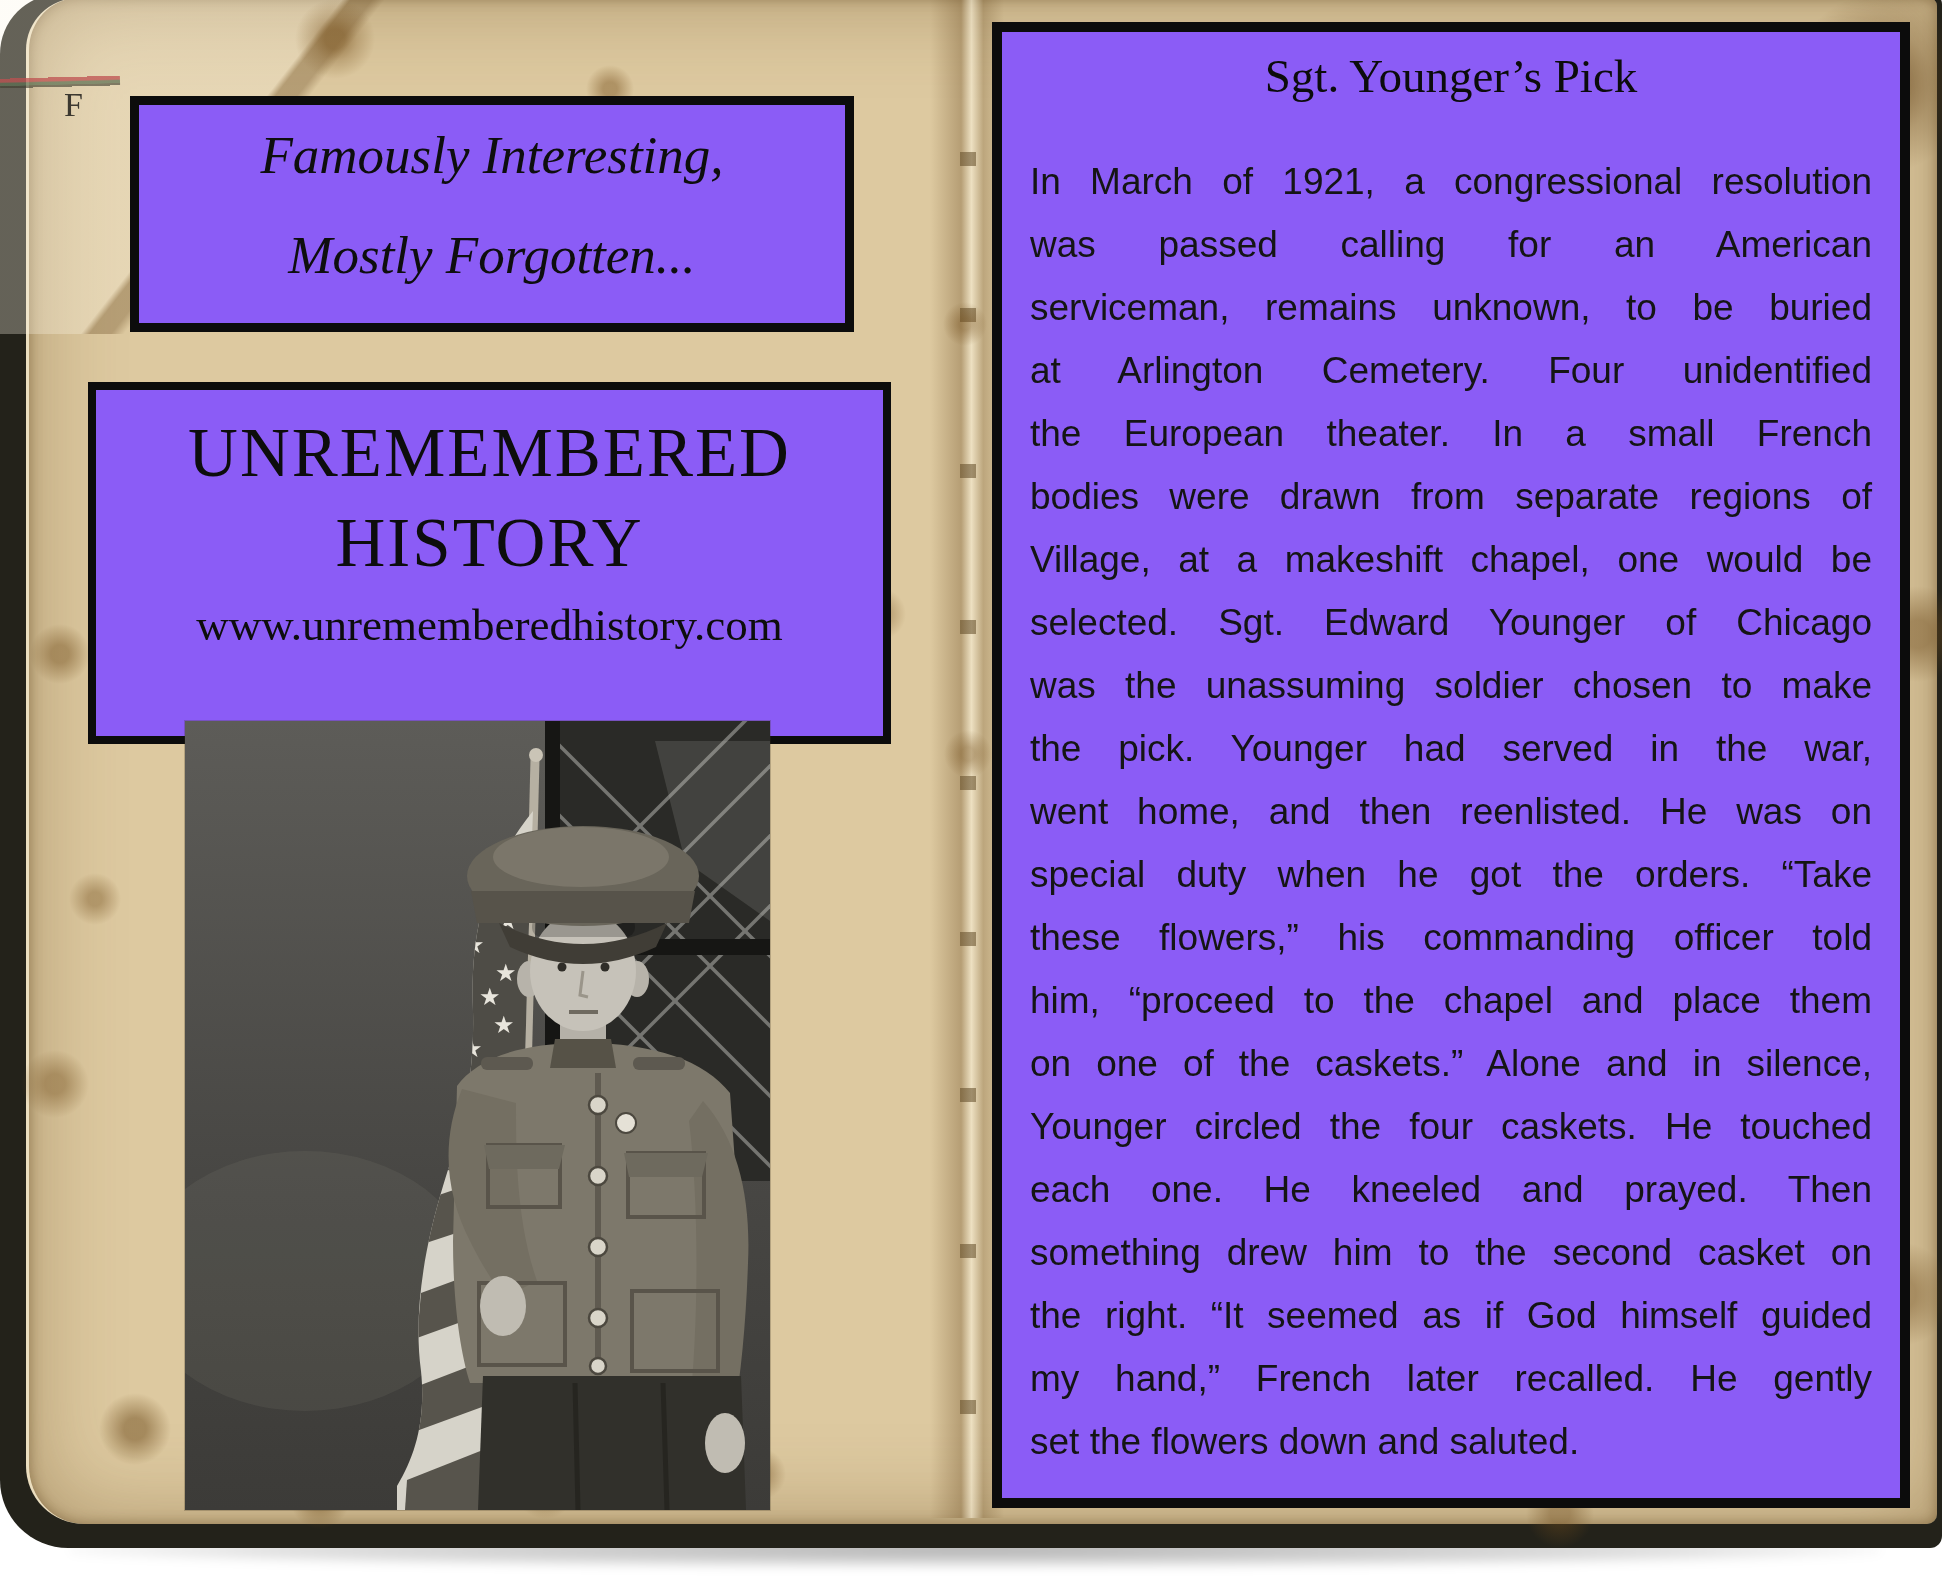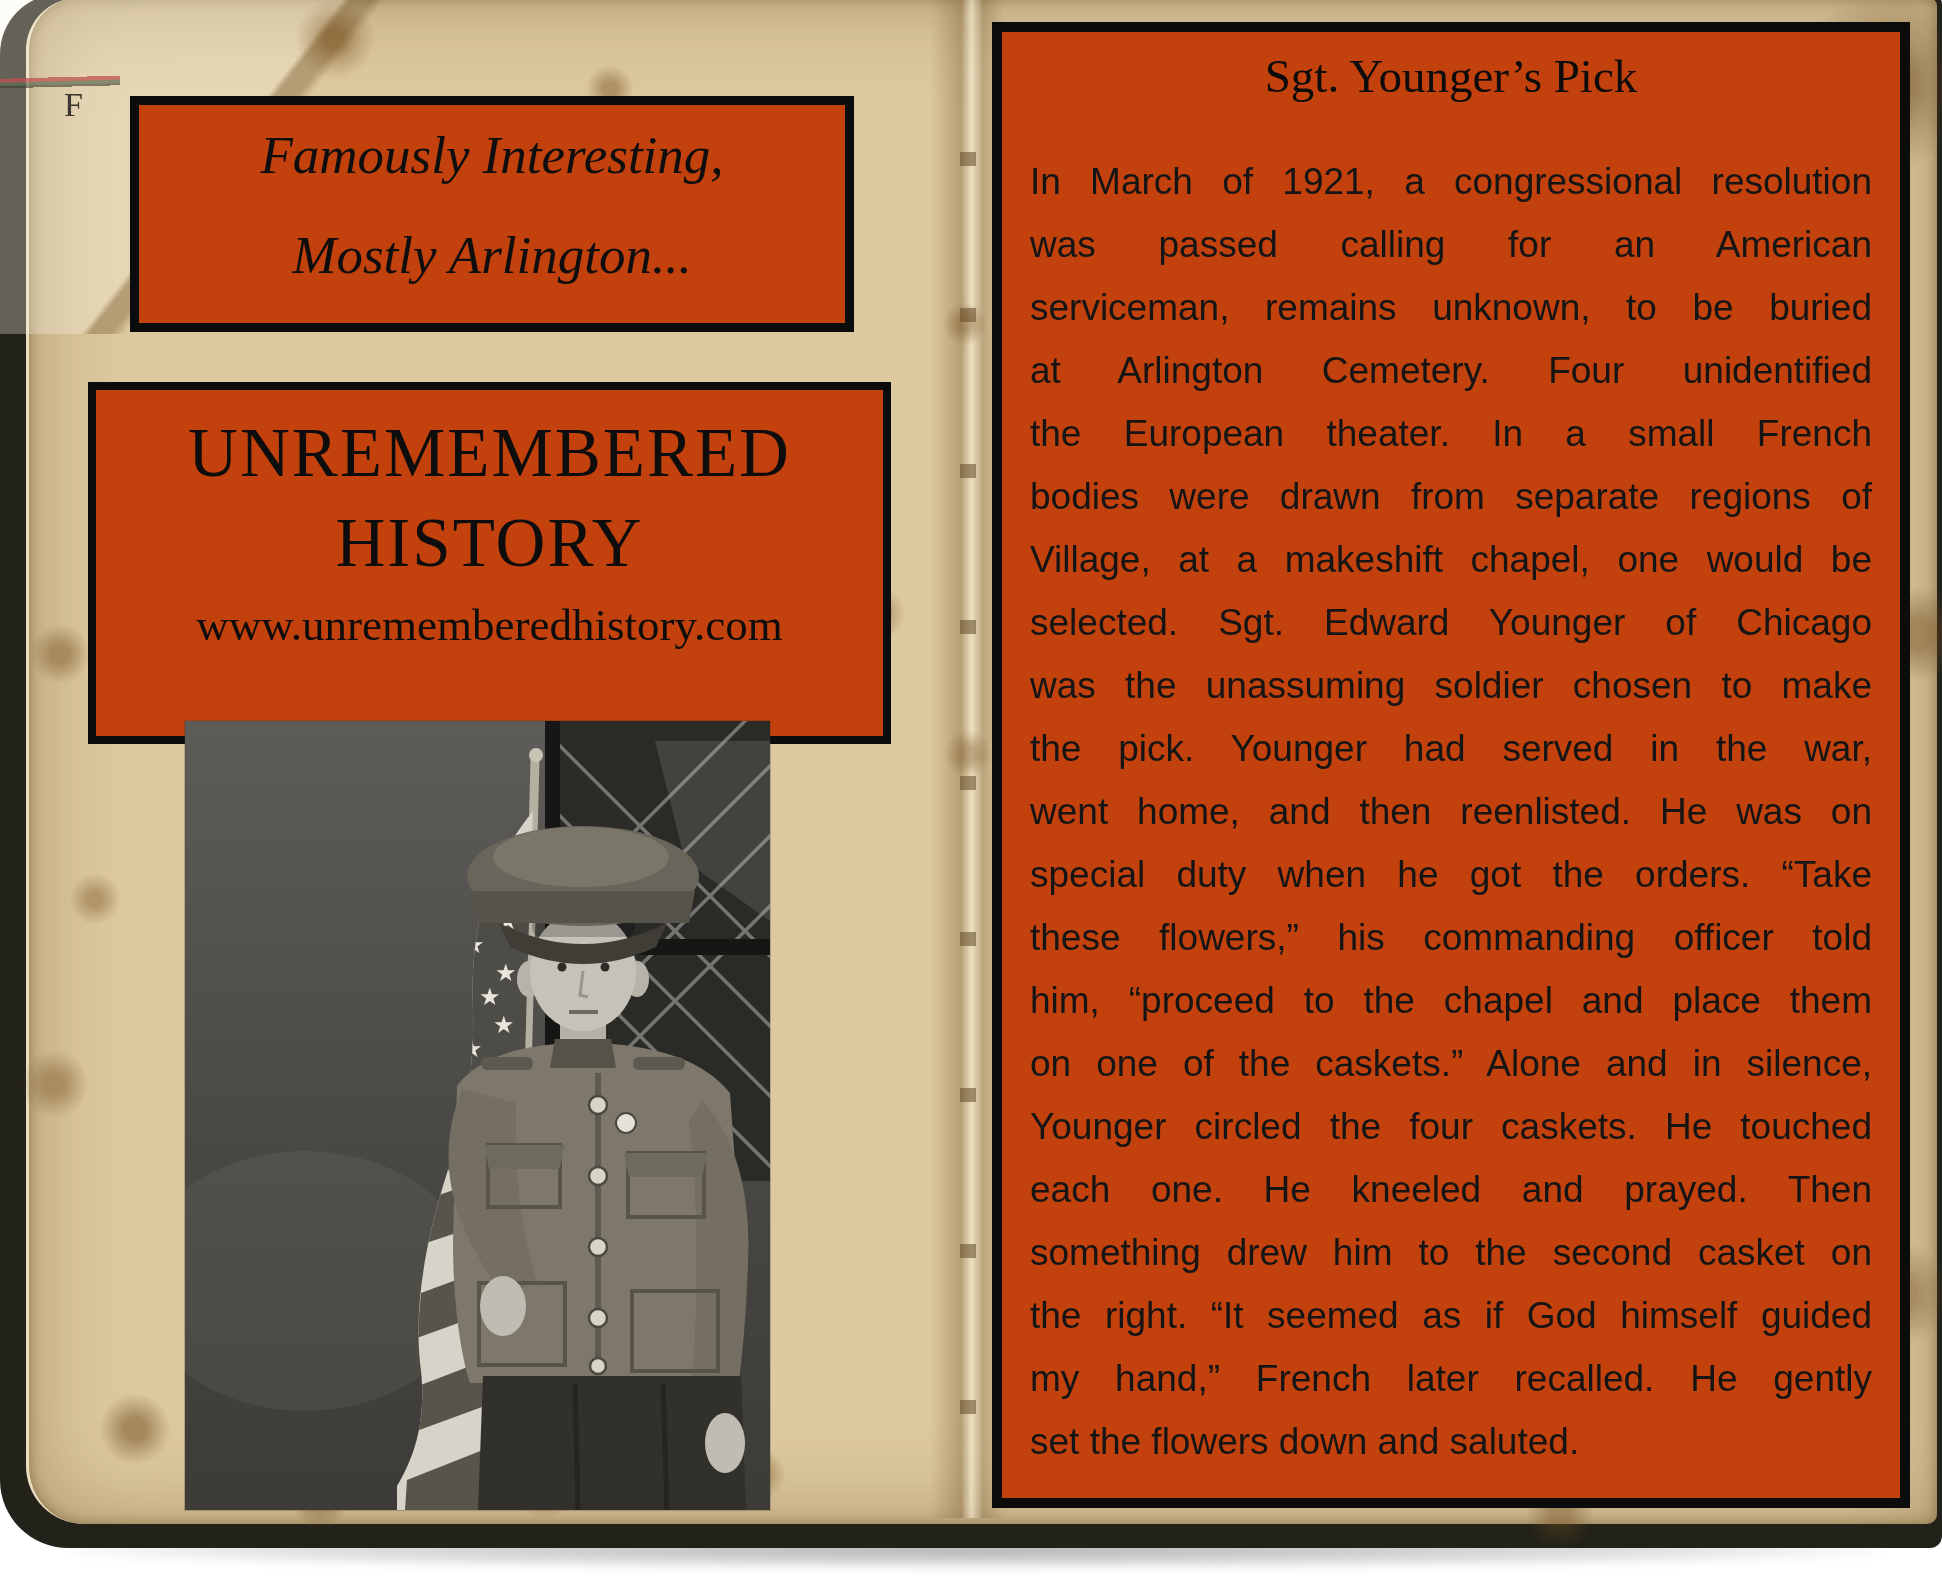--- a/index.html
+++ b/index.html
@@ -48,21 +48,21 @@
     radial-gradient(circle at 1035px 1480px,rgba(110,76,28,.42) 0 10px,transparent 34px),
     radial-gradient(circle at 1880px 90px,rgba(95,62,20,.55) 0 26px,rgba(95,62,20,.25) 54px,transparent 90px),
     radial-gradient(circle at 1918px 640px,rgba(108,74,28,.45) 0 14px,transparent 48px),
     radial-gradient(circle at 1900px 1300px,rgba(108,74,28,.40) 0 16px,transparent 52px),
     radial-gradient(circle at 1560px 1520px,rgba(108,74,28,.40) 0 10px,transparent 34px);}
   .edge-ribbon{position:absolute;left:0;top:76px;width:120px;height:24px;transform:rotate(-1.5deg);
         background:linear-gradient(to bottom,transparent 0 30%,rgba(190,80,80,.75) 30% 44%,rgba(90,110,80,.7) 50% 60%,rgba(60,60,45,.6) 62% 70%,transparent 70%);}
   .corner-letter{position:absolute;left:64px;top:92px;font-size:34px;color:#3c3830;
         font-family:"Liberation Serif","DejaVu Serif",serif;}
   
-  .wbox{position:absolute;background:#c2410c;border:9px solid #0c0c0c;box-sizing:border-box;}
+  .wbox{position:absolute;background:#8b5cf6;border:9px solid #0c0c0c;box-sizing:border-box;}
   .tagline-box{left:130px;top:102px;width:724px;height:236px;text-align:center;
         }
   .tagline-line{font-style:italic;font-size:53px;line-height:100px;color:#0e0e0e;}
   .brand-box{left:88px;top:388px;width:803px;height:362px;border-width:8px;text-align:center;padding-top:18px;}
   .brand-title{font-size:69px;line-height:90px;letter-spacing:2px;color:#0d0d0d;}
   .brand-url{font-size:45px;line-height:74px;color:#0d0d0d;}
   
   .article-box{left:992px;top:28px;width:918px;height:1486px;border-width:10px;
         padding:14px 28px 0 28px;}
   .article-title{text-align:center;font-size:47px;line-height:60px;color:#0c0c0c;margin-bottom:44px;}
@@ -82,21 +82,21 @@
   <div class="book">
     <div class="pages"></div>
     <div class="crease"></div>
     <div class="spine"></div>
     <div class="stains"></div>
     <div class="edge-ribbon"></div>
     <div class="corner-letter">F</div>
 
     <div class="wbox tagline-box">
       <div class="tagline-line">Famously Interesting,</div>
-      <div class="tagline-line">Mostly Arlington...</div>
+      <div class="tagline-line">Mostly Forgotten...</div>
     </div>
 
     <div class="wbox brand-box">
       <div class="brand-title">UNREMEMBERED</div>
       <div class="brand-title">HISTORY</div>
       <div class="brand-url">www.unrememberedhistory.com</div>
     </div>
 
     <div class="photo">
       <svg width="585" height="789" viewBox="0 0 585 789" xmlns="http://www.w3.org/2000/svg">

